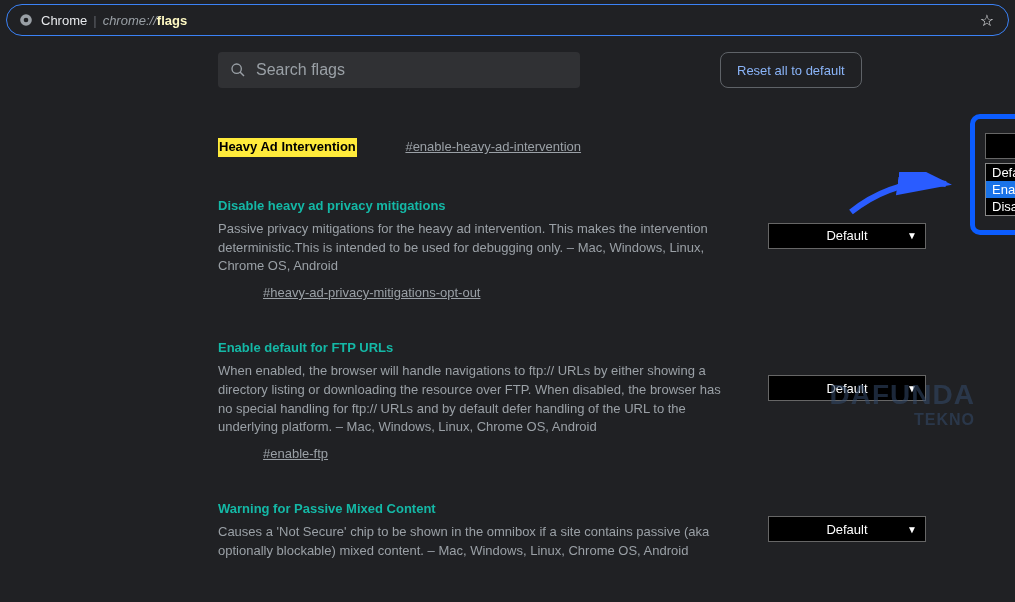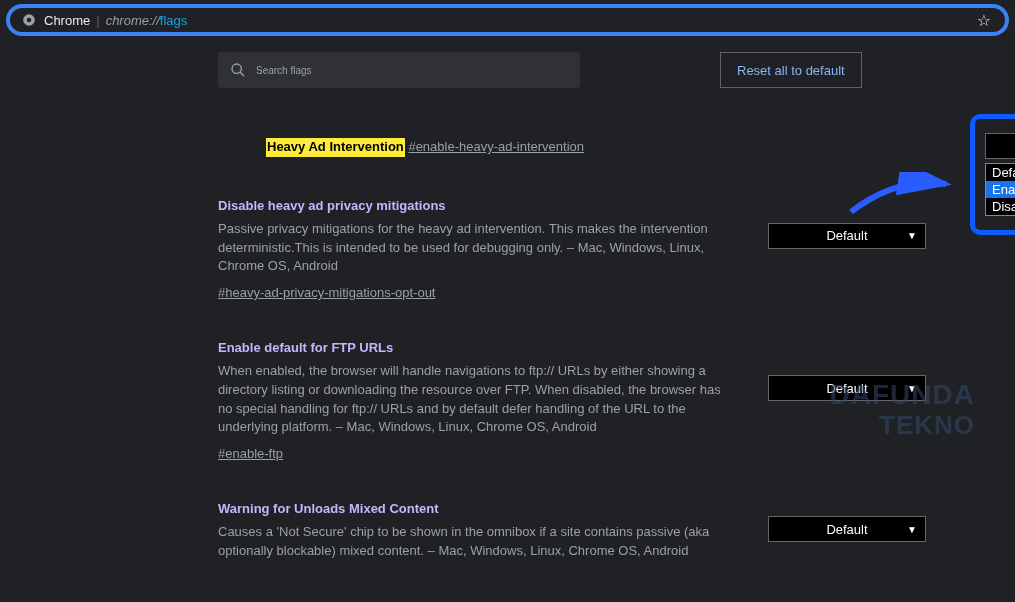--- a/index.html
+++ b/index.html
@@ -8,34 +8,34 @@
     height: 602px;
     background: #202124;
     font-family: Arial, sans-serif;
     color: #e8eaed;
     overflow: hidden;
     position: relative;
   }
   .addr-bar {
     height: 32px;
     background: #202124;
-    border: 4px solid #3b82f6;
+    border: 1px solid #3b82f6;
     border-radius: 16px;
     margin: 4px 6px;
     display: flex;
     align-items: center;
     padding: 0 12px;
     font-size: 13px;
     color: #9aa0a6;
     position: relative;
   }
   .addr-bar .chrome-icon { width: 14px; height: 14px; margin-right: 8px; }
   .addr-bar .label { color: #e8eaed; }
   .addr-bar .sep { color: #5f6368; margin: 0 6px; }
-  .addr-bar .url-bold { color: #0ea5e9; font-weight: 400; }
+  .addr-bar .url-bold { color: #fef9c3; font-weight: 700; }
   .addr-bar .url-rest { color: #9aa0a6; font-style: italic; }
   .addr-bar .star { position: absolute; right: 14px; color: #e8eaed; font-size: 16px; }
   .content-wrap {
     width: 1015px;
     padding: 12px 0;
   }
   .toprow {
     display: flex;
     align-items: center;
     margin-left: 218px;
@@ -43,28 +43,28 @@
   }
   .search-box {
     width: 362px;
     height: 36px;
     background: #303134;
     border-radius: 4px;
     display: flex;
     align-items: center;
     padding: 0 12px;
     color: #9aa0a6;
-    font-size: 10px;
+    font-size: 16px;
   }
   .search-box svg { margin-right: 10px; }
   .reset-btn {
     height: 36px;
     padding: 0 16px;
     border: 1px solid #5f6368;
-    border-radius: 0;
+    border-radius: 8px;
     color: #8ab4f8;
     font-size: 13px;
     display: flex;
     align-items: center;
     background: transparent;
   }
   .flags-area {
     margin-left: 218px;
     margin-top: 42px;
     width: 750px;
@@ -75,32 +75,33 @@
     margin-bottom: 36px;
     align-items: flex-start;
   }
   .flag-text {
     width: 520px;
     font-size: 13px;
     line-height: 1.45;
     color: #9aa0a6;
   }
   .flag-title {
-    color: #c4b5fd;
+    color: #14b8a6;
     font-weight: bold;
     font-size: 13px;
     margin-bottom: 4px;
     display: inline-block;
   }
-  .highlight { background: #ffeb3b; color: #000; padding: 0 1px; margin-left: 48px; }
+  .highlight { background: #ffeb3b; color: #000; padding: 0 1px; }
   .flag-anchor {
     display: inline-block;
     margin-top: 8px;
     color: #9aa0a6;
     text-decoration: underline;
+    margin-left: 45px;
   }
   .dropdown-col {
     margin-left: 30px;
   }
   .select-box {
     width: 158px;
     height: 26px;
     background: #000;
     border: 1px solid #666;
     color: #fff;
@@ -243,31 +244,31 @@
       <div class="dropdown-col">
         <div class="select-box" style="margin-top:36px">
           <span>Default</span>
           <span class="arrow">▼</span>
         </div>
       </div>
     </div>
 
     <div class="flag-entry">
       <div class="flag-text">
-        <div class="flag-title">Warning for Unloads Mixed Content</div>
+        <div class="flag-title">Warning for Passive Mixed Content</div>
         <div>Causes a 'Not Secure' chip to be shown in the omnibox if a site contains passive (aka optionally blockable) mixed content. – Mac, Windows, Linux, Chrome OS, Android</div>
         
       </div>
       <div class="dropdown-col">
         <div class="select-box" style="margin-top:16px">
           <span>Default</span>
           <span class="arrow">▼</span>
         </div>
       </div>
     </div>
 
   </div>
 </div>
 
 <div class="watermark">
   <div>DAFUNDA</div>
-  <div style="font-size:26px">TEKNO</div>
+  <div style="font-size:16px">TEKNO</div>
 </div>
 
 </body></html>

